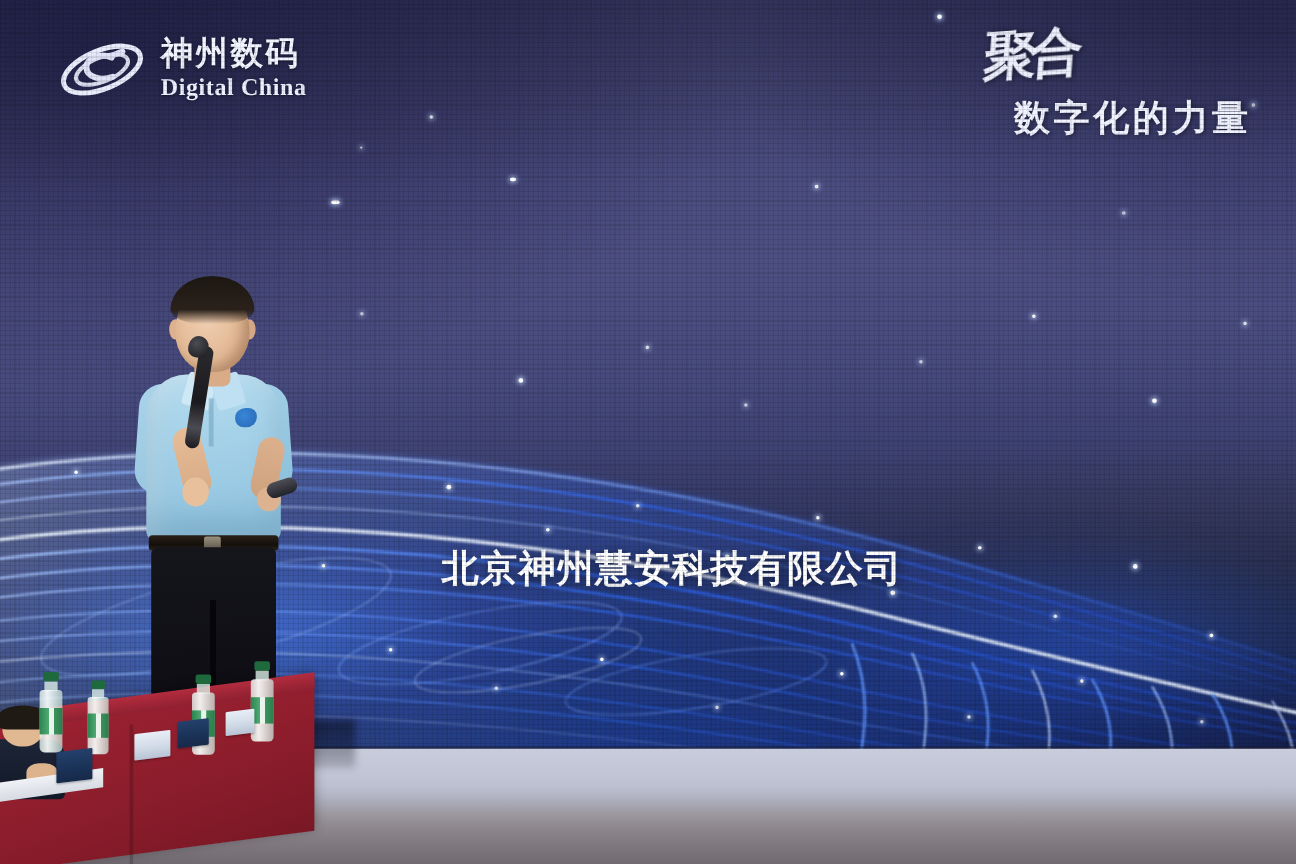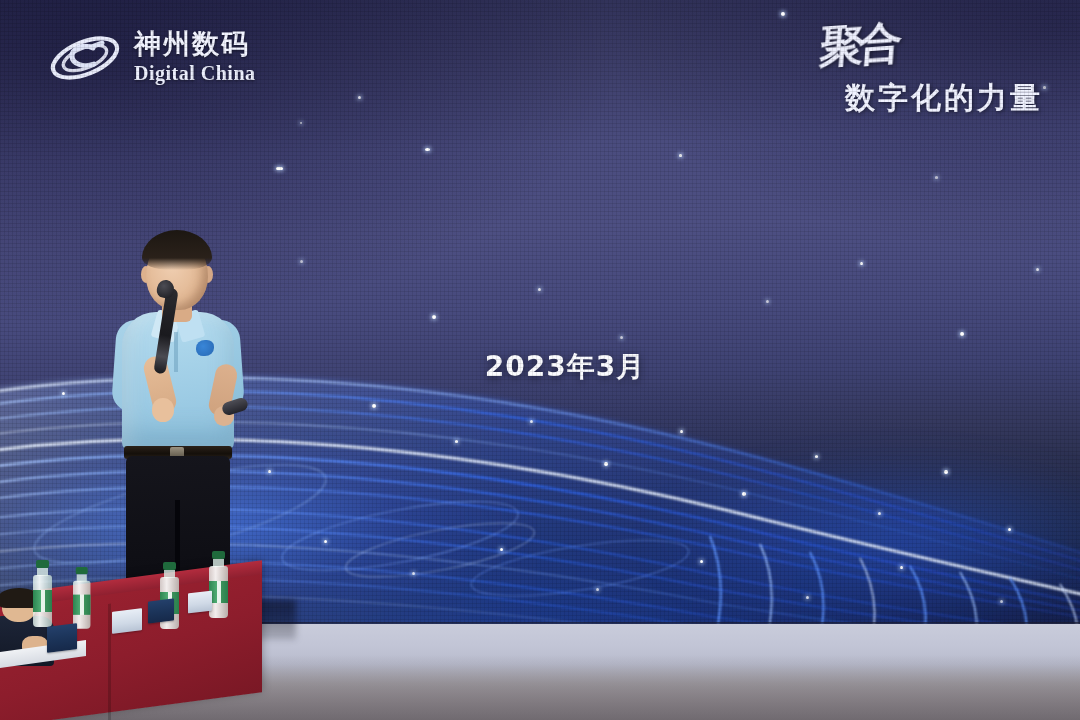--- a/index.html
+++ b/index.html
@@ -476,21 +476,21 @@
         <span class="logo-cn">神州数码</span>
         <span class="logo-en">Digital China</span>
       </div>
     </div>
 
     <div class="logo-event">
       <span class="event-cal">聚合</span>
       <span class="event-sub">数字化的力量</span>
     </div>
 
-    <div class="slide-date">2023年3月</div>
+    <div class="slide-company">北京神州慧安科技有限公司</div>
 
   </div>
 
   <div class="floor-edge"></div>
   <div class="stage-floor"></div>
   <div class="floor-shadow"></div>
   <div class="dark-gap"></div>
 
   <div class="presenter">
     <div class="pr-arm-l"></div>

